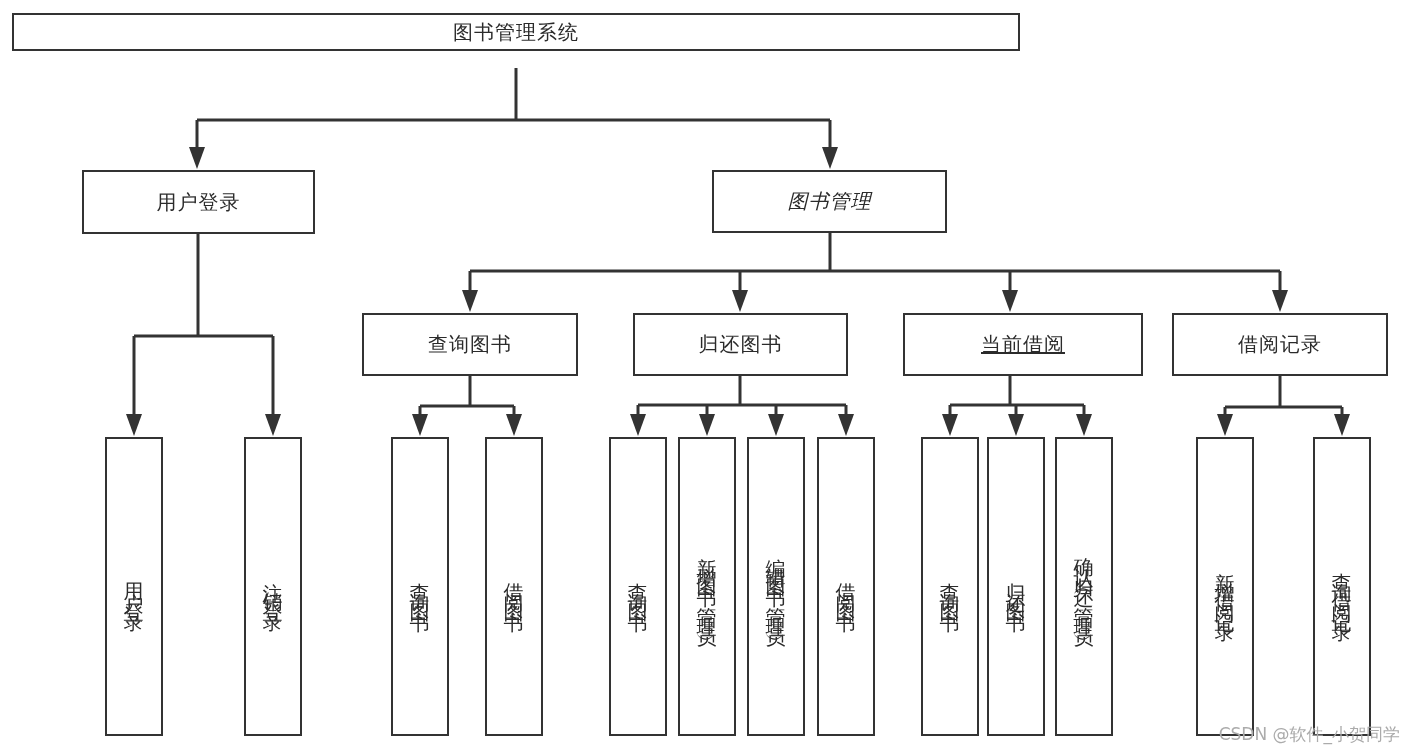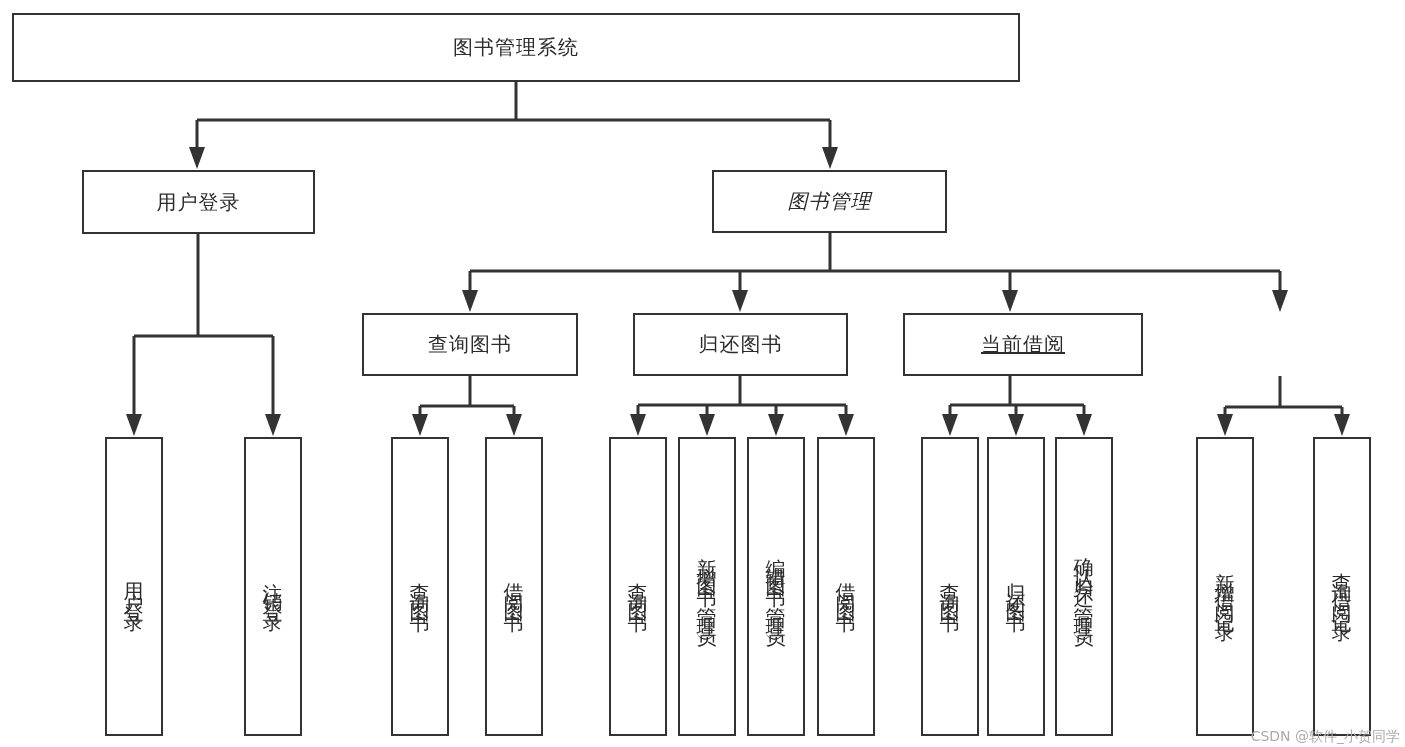--- a/index.html
+++ b/index.html
@@ -37,21 +37,21 @@
     text-orientation: mixed;
     font-size: 20px;
     line-height: 1;
     letter-spacing: 10px;
     white-space: nowrap;
   }
   .watermark {
     position: absolute;
     right: 5px;
     bottom: 1px;
-    font-size: 14px;
+    font-size: 17px;
     color: var(--watermark);
     pointer-events: none;
     white-space: nowrap;
     margin-left: 36px;
   }
 </style>
 </head>
 <body>
 
 <div class="canvas">
@@ -111,39 +111,42 @@
     <polygon class="arrowhead" points="1076,414 1092,414 1084,436"></polygon>
 
     <polyline class="connector" points="1280,376 1280,407"></polyline>
     <polyline class="connector" points="1225,407 1342,407"></polyline>
     <polyline class="connector" points="1225,407 1225,416"></polyline>
     <polygon class="arrowhead" points="1217,414 1233,414 1225,436"></polygon>
     <polyline class="connector" points="1342,407 1342,416"></polyline>
     <polygon class="arrowhead" points="1334,414 1350,414 1342,436"></polygon>
   </svg>
 
-  <div class="box" style="left:12px; top:13px; width:1008px; height:69px;">
+  <div class="box" style="left:12px; top:13px; width:1008px; height:38px;">
     <span class="h-label">图书管理系统</span>
   </div>
 
   <div class="box" style="left:82px; top:170px; width:233px; height:64px;">
     <span class="h-label">用户登录</span>
   </div>
   <div class="box" style="left:712px; top:170px; width:235px; height:63px;font-style:italic;">
     <span class="h-label">图书管理</span>
   </div>
 
   <div class="box" style="left:362px; top:313px; width:216px; height:63px;">
     <span class="h-label">查询图书</span>
   </div>
   <div class="box" style="left:633px; top:313px; width:215px; height:63px;">
     <span class="h-label">归还图书</span>
   </div>
   <div class="box" style="left:903px; top:313px; width:240px; height:63px;text-decoration:underline;">
     <span class="h-label">当前借阅</span>
+  </div>
+  <div class="box" style="left:1172px; top:313px; width:216px; height:63px;">
+    <span class="h-label">借阅记录</span>
   </div>
 
   <div class="box leaf" style="left:105px;">
     <span class="v-text">用户登录</span>
   </div>
   <div class="box leaf" style="left:244px;">
     <span class="v-text">注销登录</span>
   </div>
 
   <div class="box leaf" style="left:391px;">

